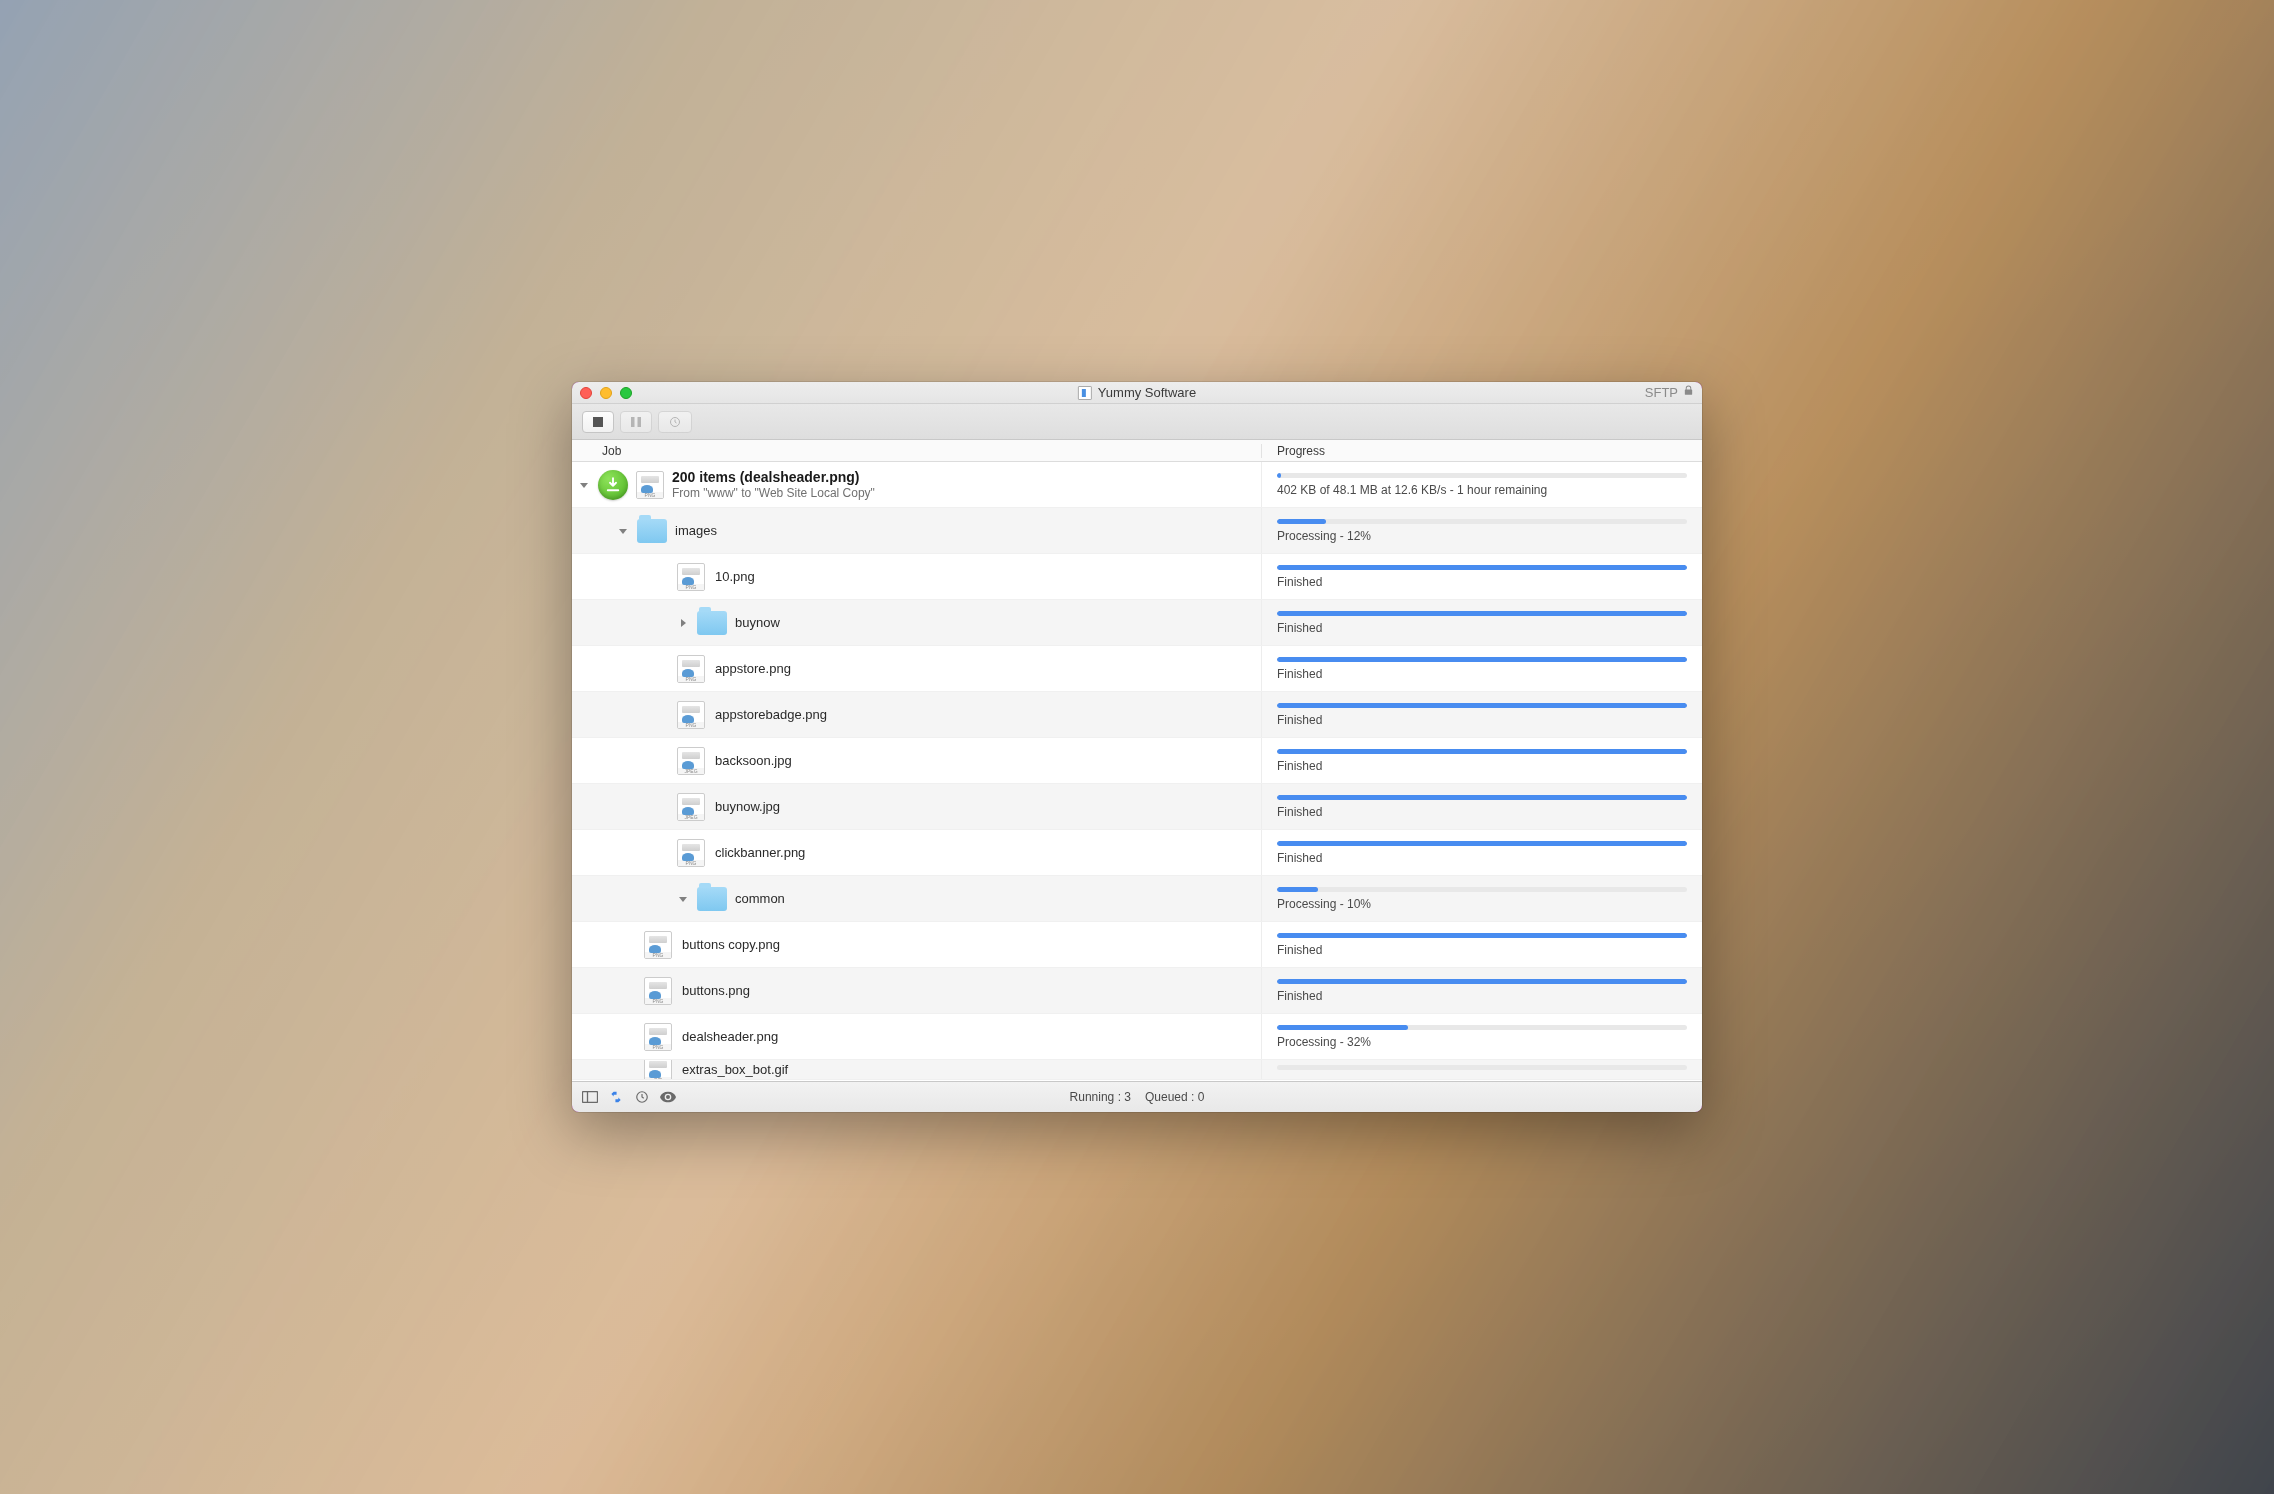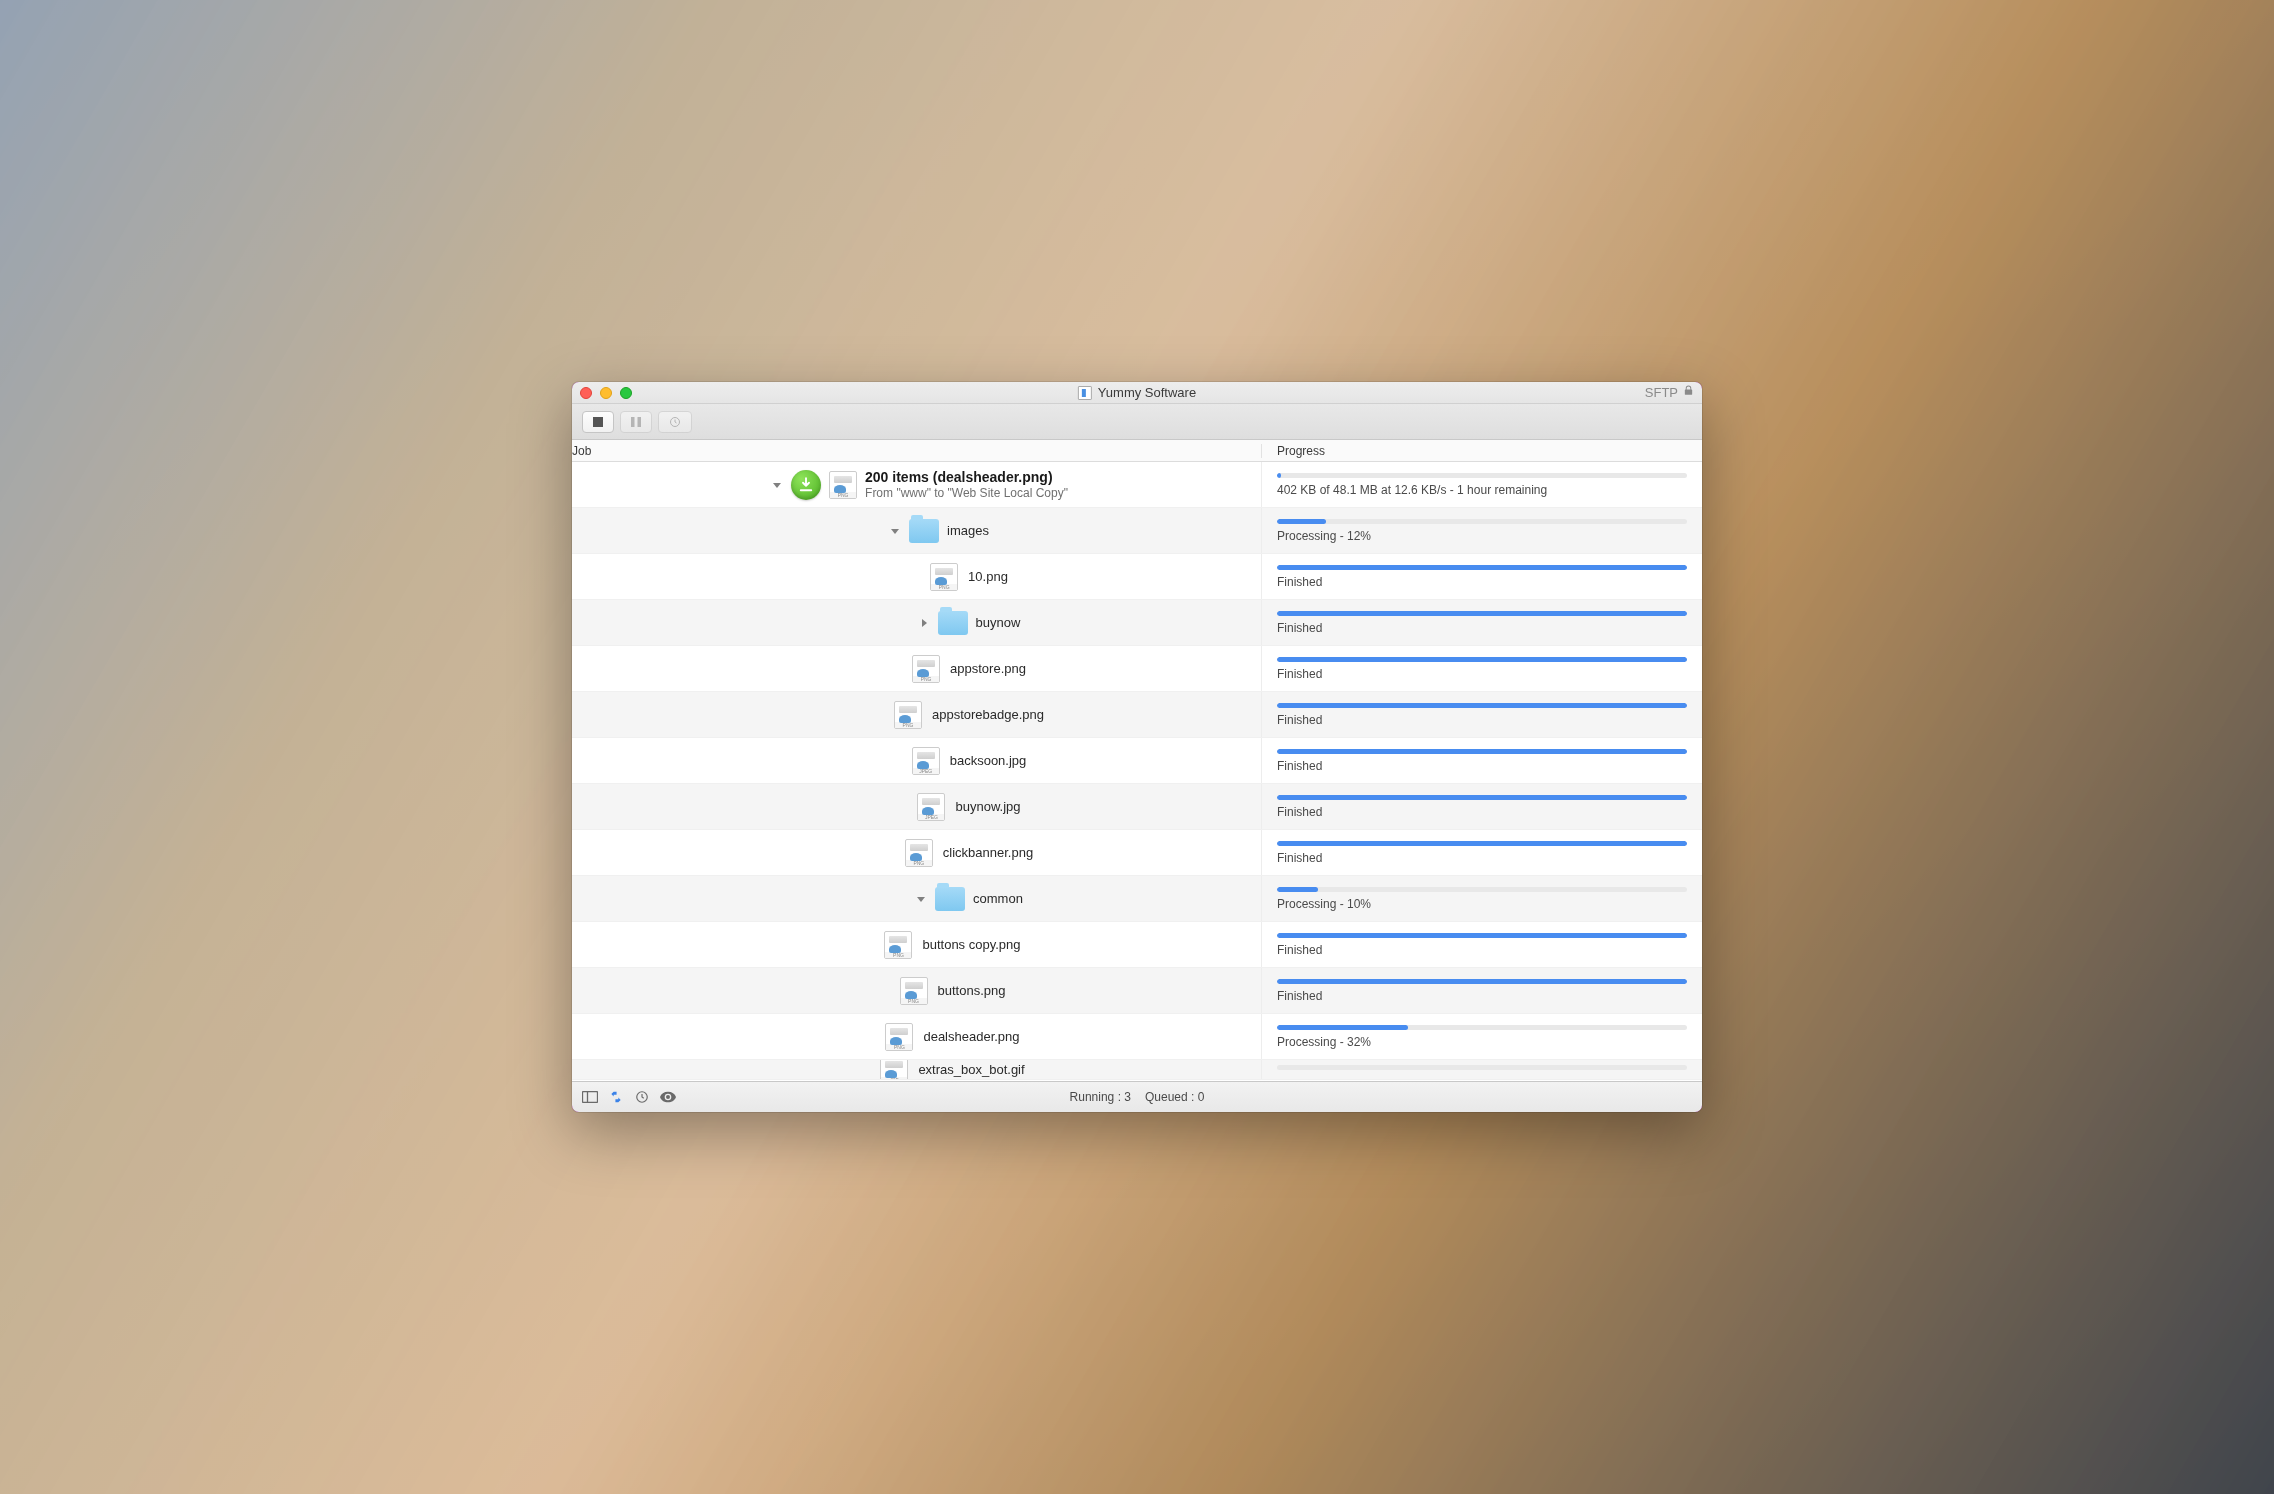--- a/index.html
+++ b/index.html
@@ -102,41 +102,40 @@
     .tb-button.disabled { opacity: 0.5; }
     .column-header {
       height: 22px;
       background: #fafafa;
       border-bottom: 1px solid #dcdcdc;
       display: flex;
       font-size: 12px;
       color: #3a3a3a;
       align-items: center;
     }
-    .col-job { width: 690px; border-right: 1px solid #e2e2e2; }
+    .col-job { width: 690px; padding-left: 30px; border-right: 1px solid #e2e2e2; }
     .col-progress { flex: 1; padding-left: 15px; }
     .rows {
       flex: 1;
       overflow-y: auto;
       background: #fff;
     }
     .row {
       display: flex;
       align-items: center;
       border-bottom: 1px solid #f0f0f0;
       min-height: 45px;
     }
     .row.alt { background: #f5f5f5; }
     .row-left {
       width: 690px;
       display: flex;
       align-items: center;
       min-height: 45px;
       border-right: 1px solid #ededed;
-      justify-content: center;
     }
     .row-right {
       flex: 1;
       padding: 6px 15px 6px 15px;
     }
     .disclosure {
       width: 12px; height: 12px;
       display:inline-flex; align-items:center; justify-content:center;
       color:#808080;
       flex-shrink:0;

